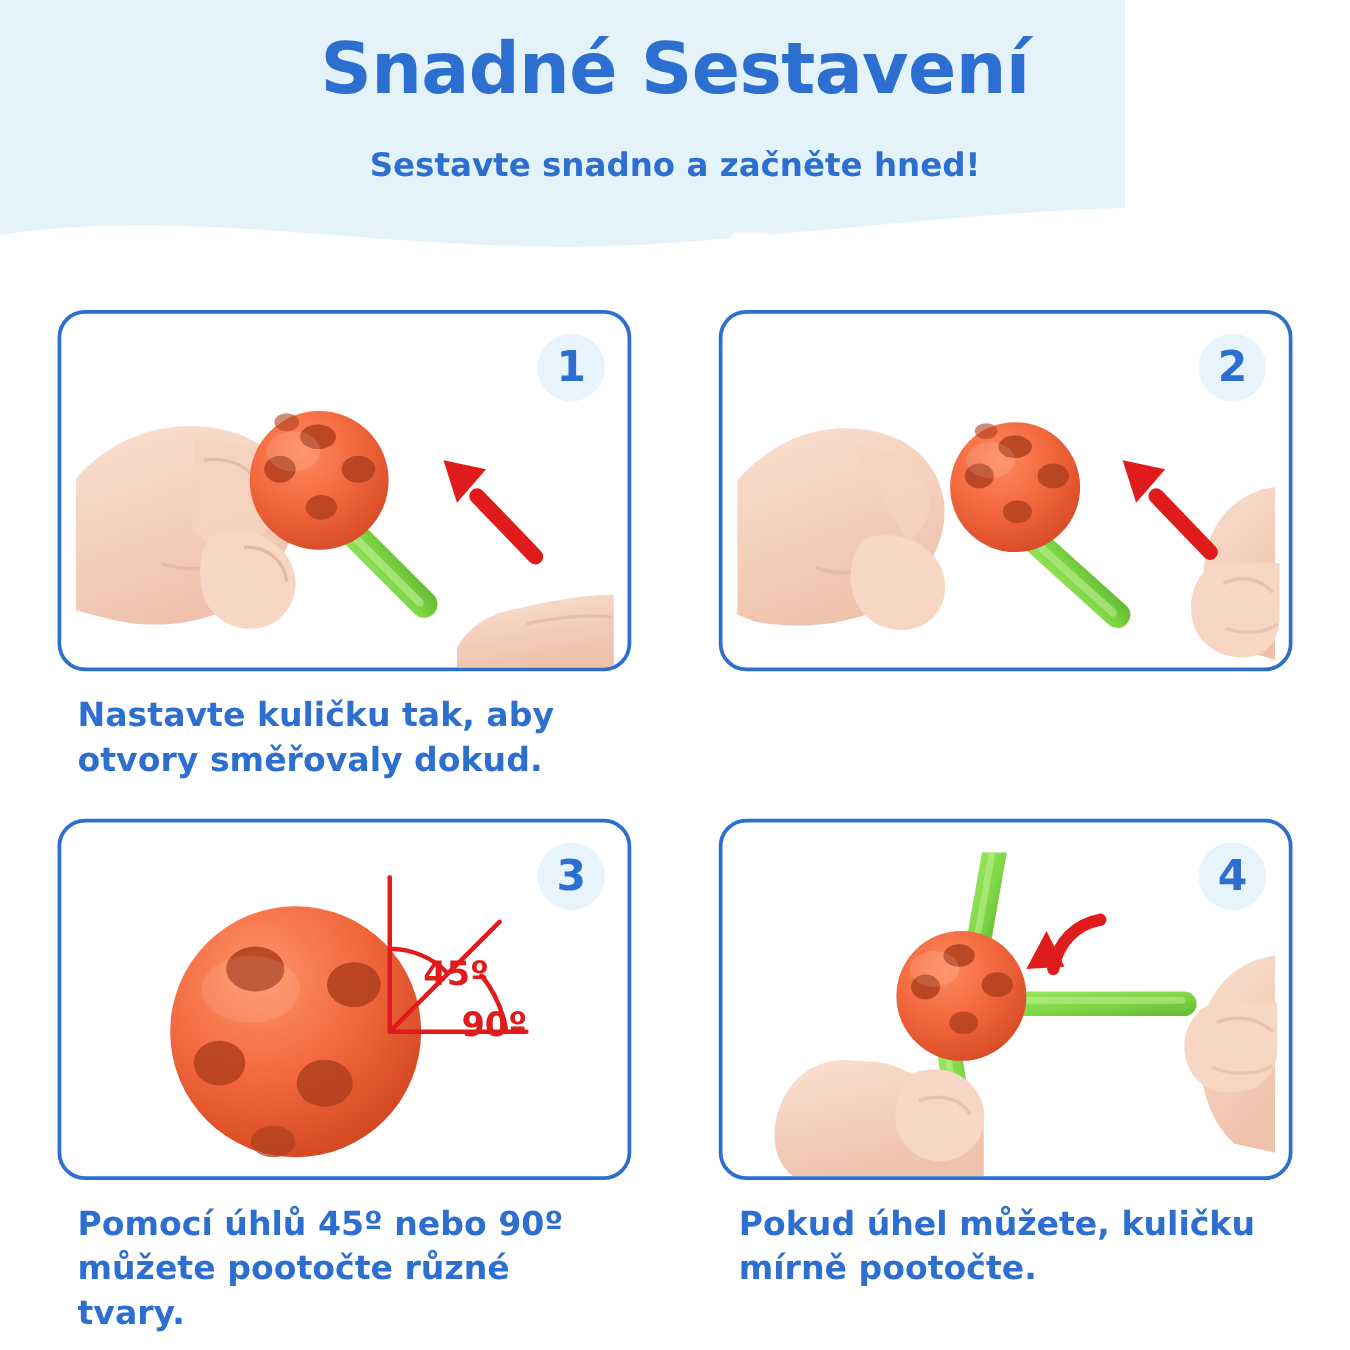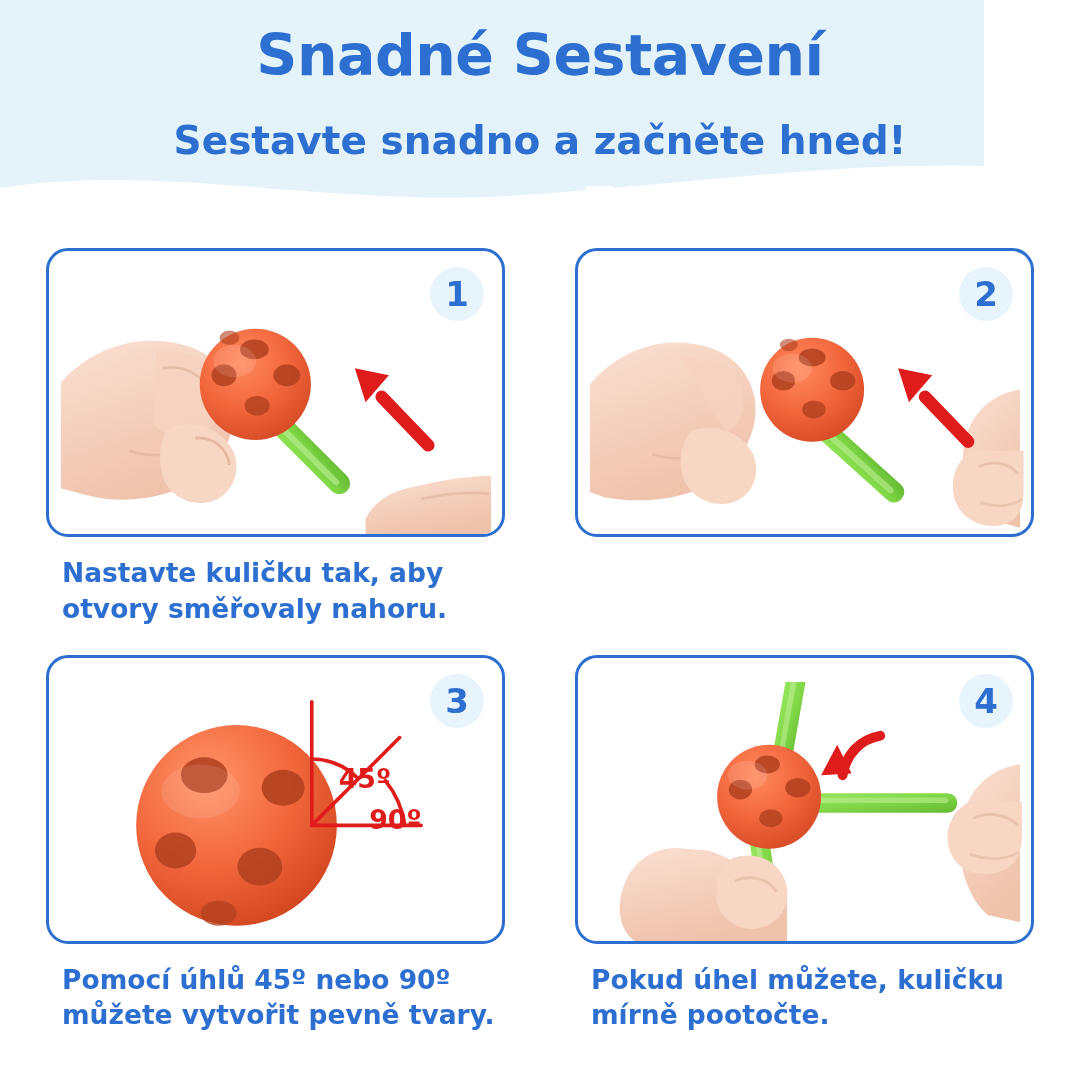--- a/index.html
+++ b/index.html
@@ -6,38 +6,38 @@
   html, body {
     width: 1080px; height: 1080px;
     font-family: "DejaVu Sans", "Liberation Sans", sans-serif;
     background: #ffffff;
     overflow: hidden;
   }
   .page { position: relative; width: 1080px; height: 1080px; background: #ffffff; }
 
   
   .header {
-    position: absolute; top: 0; left: 0; width: 984px; height: 212px;
+    position: absolute; top: 0; left: 0; width: 900px; height: 212px;
     background: #e4f3fa;
     overflow: hidden;
     padding-left: 32px;
   }
   .header-wave {
     position: absolute; bottom: -2px; left: 0; width: 1080px; height: 60px;
   }
   .title {
     position: absolute; top: 22px; left: 0; width: 1080px;
     text-align: center;
     font-size: 57px; font-weight: 700; color: #2d6fd0;
     letter-spacing: -0.5px;
   }
   .subtitle {
     position: absolute; top: 118px; left: 0; width: 1080px;
     text-align: center;
-    font-size: 39px; font-weight: 700; color: #2d6fd0;
+    font-size: 26px; font-weight: 700; color: #2d6fd0;
   }
   .dashes {
     position: absolute; top: 186px; left: 585px;
     display: flex; gap: 12px;
   }
   .dash { width: 30px; height: 7px; border-radius: 4px; background: #ffffff; }
 
   
   .steps {
     position: absolute; top: 248px; left: 46px;
@@ -257,21 +257,21 @@
                 <path d="M392,250 C418,244 446,242 468,244" fill="none" stroke="#e0b39c" stroke-width="3" opacity="0.6"></path>
               </g>
 
               <g>
                 <path d="M400,190 L348,136" stroke="#e01b1b" stroke-width="14" stroke-linecap="round" fill="none"></path>
                 <path d="M318,104 L356,112 L330,142 Z" fill="#e01b1b"></path>
               </g>
             </svg>
           </div>
         </div>
-        <div class="caption">Nastavte kuličku tak, aby otvory směřovaly nahoru.</div>
+        <div class="caption">Nastavte kuličku tak, aby otvory směřovaly dokud.</div>
       </div>
 
       <div class="step">
         <div class="photo">
           <div class="badge">2</div>
           <div class="scene">
             <svg viewBox="0 0 459 289">
               <defs>
                 <radialGradient id="ballg2" cx="38%" cy="30%" r="75%">
                   <stop offset="0%" stop-color="#ff8a5e"></stop>
@@ -361,21 +361,21 @@
                 <path d="M270,120 A40,40 0 0 1 310,160" stroke-width="0"></path>
                 <path d="M338,132 A98,98 0 0 0 368,62" stroke-width="0"></path>
                 <path d="M270,54 A106,106 0 0 1 376,160" stroke-dasharray="0" stroke-width="0"></path>
                 <path d="M352,110 A104,104 0 0 1 374,160"></path>
               </g>
               <text x="300" y="118" fill="#e01b1b" font-size="30" font-weight="700" font-family="DejaVu Sans, sans-serif">45º</text>
               <text x="334" y="164" fill="#e01b1b" font-size="30" font-weight="700" font-family="DejaVu Sans, sans-serif">90º</text>
             </svg>
           </div>
         </div>
-        <div class="caption">Pomocí úhlů 45º nebo 90º můžete vytvořit pevně tvary.</div>
+        <div class="caption">Pomocí úhlů 45º nebo 90º můžete pootočte různé tvary.</div>
       </div>
 
       <div class="step">
         <div class="photo">
           <div class="badge">4</div>
           <div class="scene">
             <svg viewBox="0 0 459 289">
               <defs>
                 <radialGradient id="ballg4" cx="38%" cy="30%" r="75%">
                   <stop offset="0%" stop-color="#ff8a5e"></stop>

